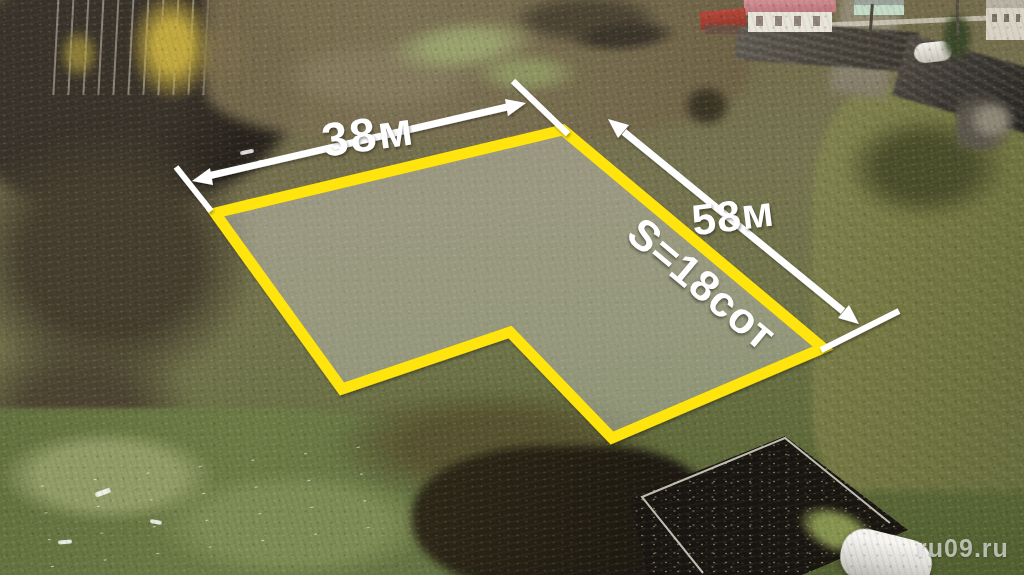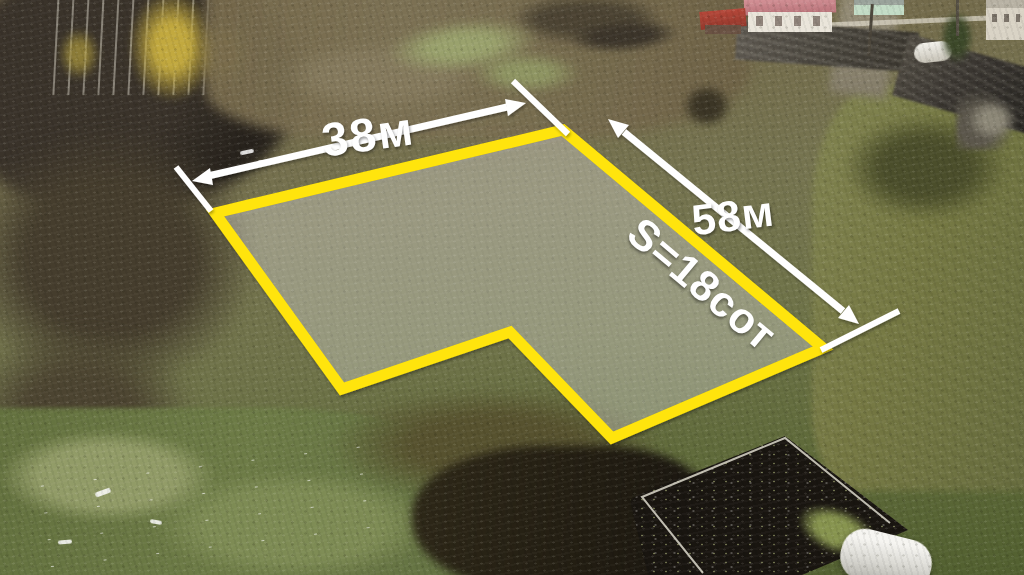--- a/index.html
+++ b/index.html
@@ -239,14 +239,15 @@
 
       <line class="dim-line" x1="624" y1="132" x2="843" y2="311"></line>
       <polygon class="dim-arrow" points="608,119 618,138 629,125"></polygon>
       <polygon class="dim-arrow" points="859,324 838,318 849,305"></polygon>
     </g>
   </svg>
 
   <div class="label label-38">38м</div>
   <div class="label label-58">58м</div>
   <div class="label label-area">S=18сот</div>
+  <div class="watermark">ru09.ru</div>
 
 </div>
 
 </body></html>

